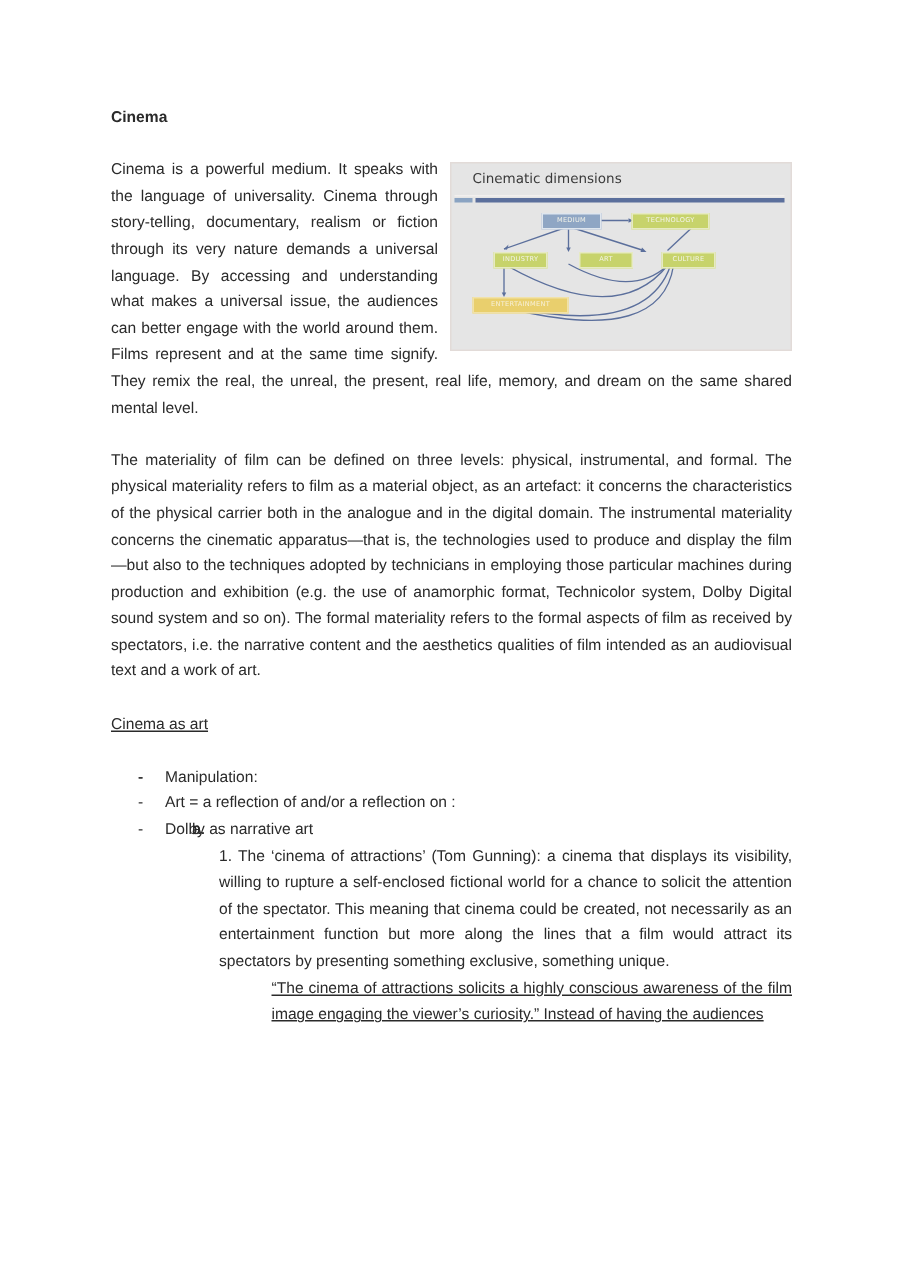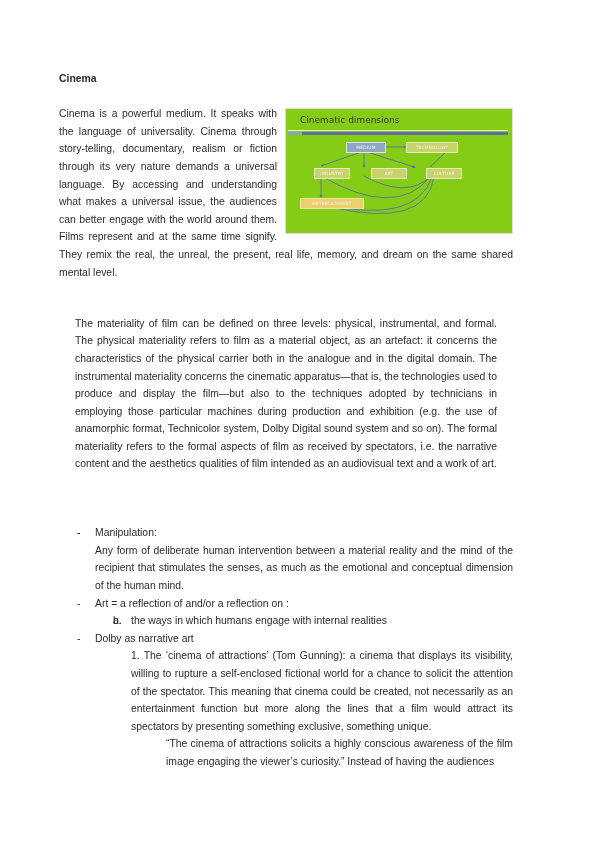--- a/index.html
+++ b/index.html
@@ -12,21 +12,21 @@
       height: 848px;
       position: relative;
       overflow: hidden;
       font-family: "Liberation Sans", "DejaVu Sans", sans-serif;
       color: #2a2a2a;
       font-size: 10.4px;
       line-height: 17.6px;
     }
     .page {
       position: absolute;
-      left: 59px;
+      left: 74px;
       top: 70px;
       width: 454px;
     }
     .title {
       font-weight: bold;
       margin: 0;
       height: 17.6px;
     }
     .subtitle {
       margin: 0;
@@ -39,21 +39,21 @@
     }
     .intro-text {
       text-align: justify;
       margin: 0;
     }
     .figure {
       float: right;
       width: 228px;
       height: 126px;
       margin: 3px 0 4px 8px;
-      background: #84cc16;
+      background: #e5e5e5;
       position: relative;
       border: 1px solid #e2dbd8;
       box-sizing: border-box;
     }
     .fig-title {
       position: absolute;
       left: 14px;
       top: 5px;
       font-size: 9px;
       line-height: 12px;
@@ -97,21 +97,21 @@
     .box.blue { background: #8fa6c4; border: 1px solid #dfe6ee; }
     .box.green { background: #c7d36b; border: 1px solid #e6eac2; }
     .box.yellow { background: #e9cf6d; border: 1px solid #f1e2a8; color: #f7f0d8; }
     svg.arrows {
       position: absolute;
       left: 0;
       top: 0;
     }
     .para {
       text-align: justify;
-      margin: 16px;
+      margin: 0;
     }
     .section-head {
       text-decoration: underline;
       margin: 0;
     }
     .list {
       position: relative;
       margin: 0;
     }
     .li {
@@ -137,20 +137,21 @@
       left: 54px;
       top: 0;
     }
     .numbered {
       padding-left: 72px;
       text-align: justify;
     }
     .quote {
       padding-left: 107px;
       text-align: justify;
+      text-decoration: underline;
     }
   </style>
 </head>
 <body>
 
 <div class="page">
   <p class="title">Cinema</p>
   <div class="gap"></div>
 
   <div class="intro">
@@ -198,44 +199,43 @@
     </div>
     <p class="intro-text">Cinema is a powerful medium. It speaks with the language of universality. Cinema through story-telling, documentary, realism or fiction through its very nature demands a universal language. By accessing and understanding what makes a universal issue, the audiences can better engage with the world around them. Films represent and at the same time signify. They remix the real, the unreal, the present, real life, memory, and dream on the same shared mental level.</p>
   </div>
 
   <div class="gap"></div>
 
   <p class="para">The materiality of film can be defined on three levels: physical, instrumental, and formal. The physical materiality refers to film as a material object, as an artefact: it concerns the characteristics of the physical carrier both in the analogue and in the digital domain. The instrumental materiality concerns the cinematic apparatus—that is, the technologies used to produce and display the film—but also to the techniques adopted by technicians in employing those particular machines during production and exhibition (e.g. the use of anamorphic format, Technicolor system, Dolby Digital sound system and so on). The formal materiality refers to the formal aspects of film as received by spectators, i.e. the narrative content and the aesthetics qualities of film intended as an audiovisual text and a work of art.</p>
 
   <div class="gap"></div>
 
+  <p class="section-head">Cinema as art</p>
 
   <div class="gap"></div>
 
   <div class="list">
     <div class="li">
       <span class="dash">-</span>
     </div>
 
     <div class="li">
       <span class="dash">-</span>
       <span>Manipulation:</span>
     </div>
-    <div class="li-cont">Any form of deliberate human intervention between a material reality and the  mind of the recipient that stimulates the senses, as much as the emotional and conceptual dimension of the human mind.</div>
 
     <div class="li">
       <span class="dash">-</span>
       <span>Art = a reflection of and/or a reflection on :</span>
     </div>
     <div class="sub">
       <span class="marker">a.</span>
     </div>
     <div class="sub">
       <span class="marker">b.</span>
-      <span>the ways in which humans engage with internal realities</span>
     </div>
 
     <div class="li">
       <span class="dash">-</span>
       <span>Dolby as narrative art</span>
     </div>
     <div class="numbered">1. The ‘cinema of attractions’ (Tom Gunning): a cinema that displays its visibility, willing to rupture a self-enclosed fictional world for a chance to solicit the attention of the spectator. This meaning that cinema could be created, not necessarily as an entertainment function but more along the lines that a film would attract its spectators by presenting something exclusive, something unique.</div>
     <div class="quote">“The cinema of attractions solicits a highly conscious awareness of the film image engaging the viewer’s curiosity.” Instead of having the audiences</div>
   </div>
 </div>

